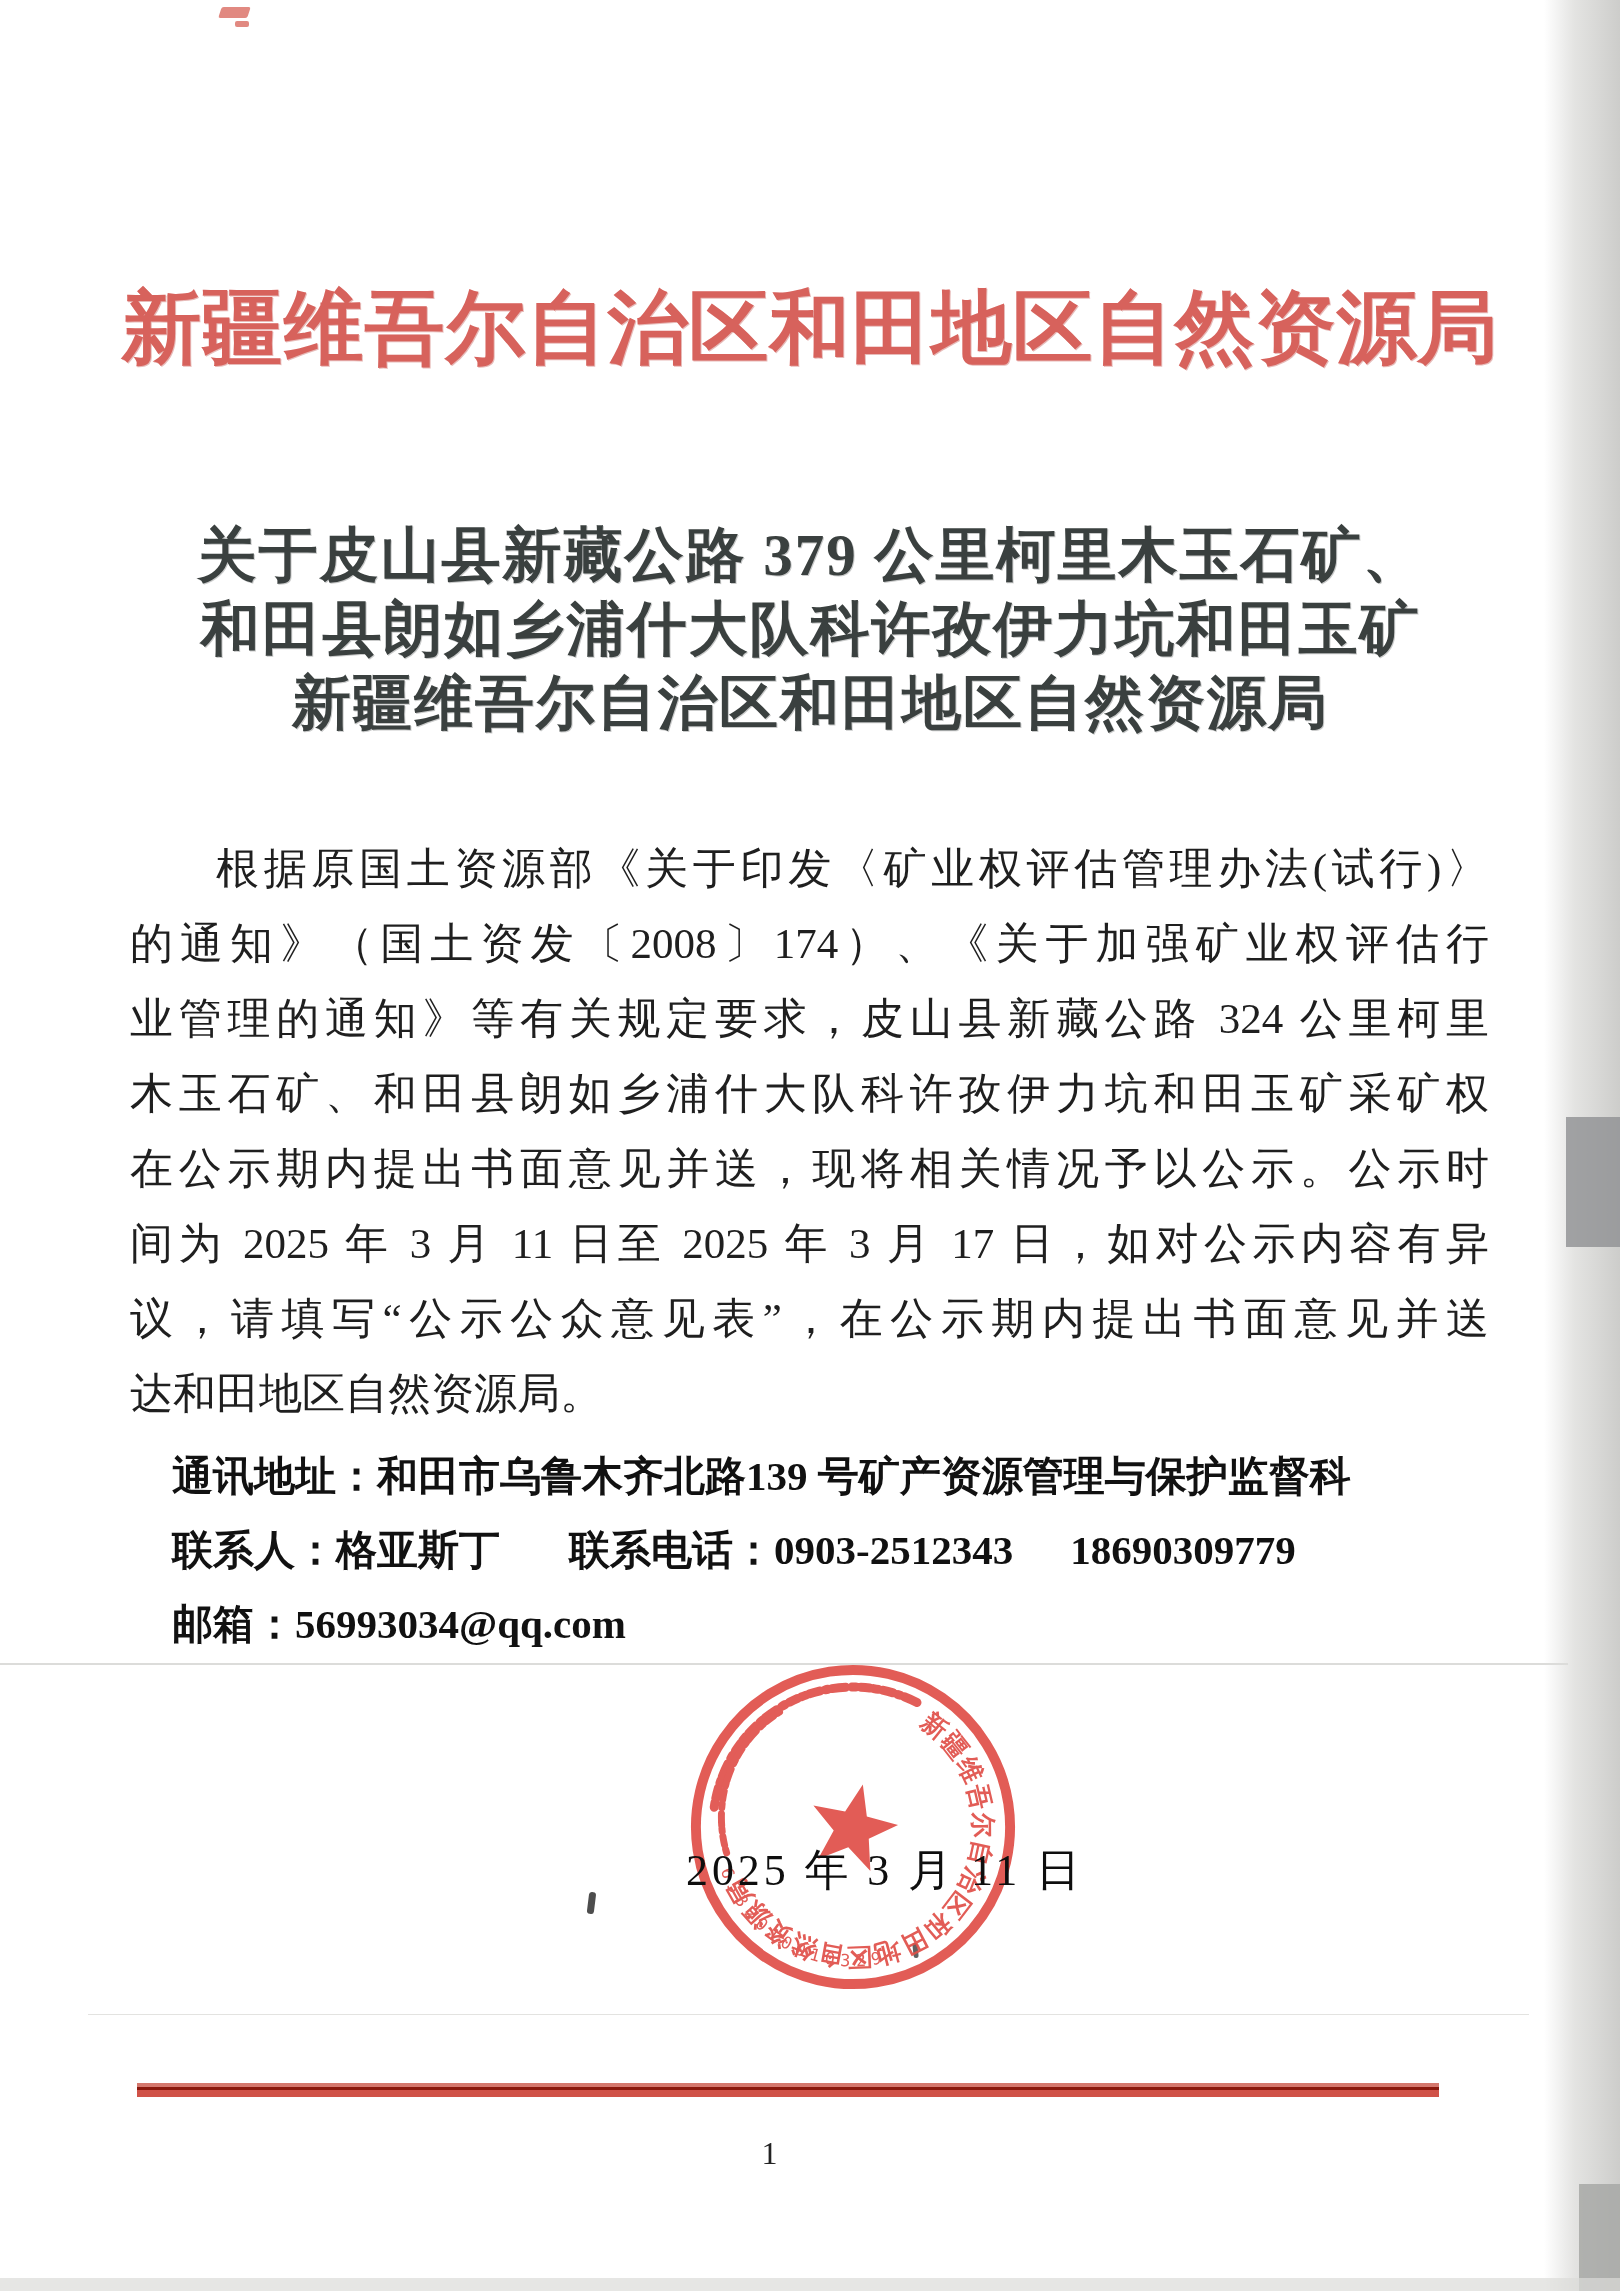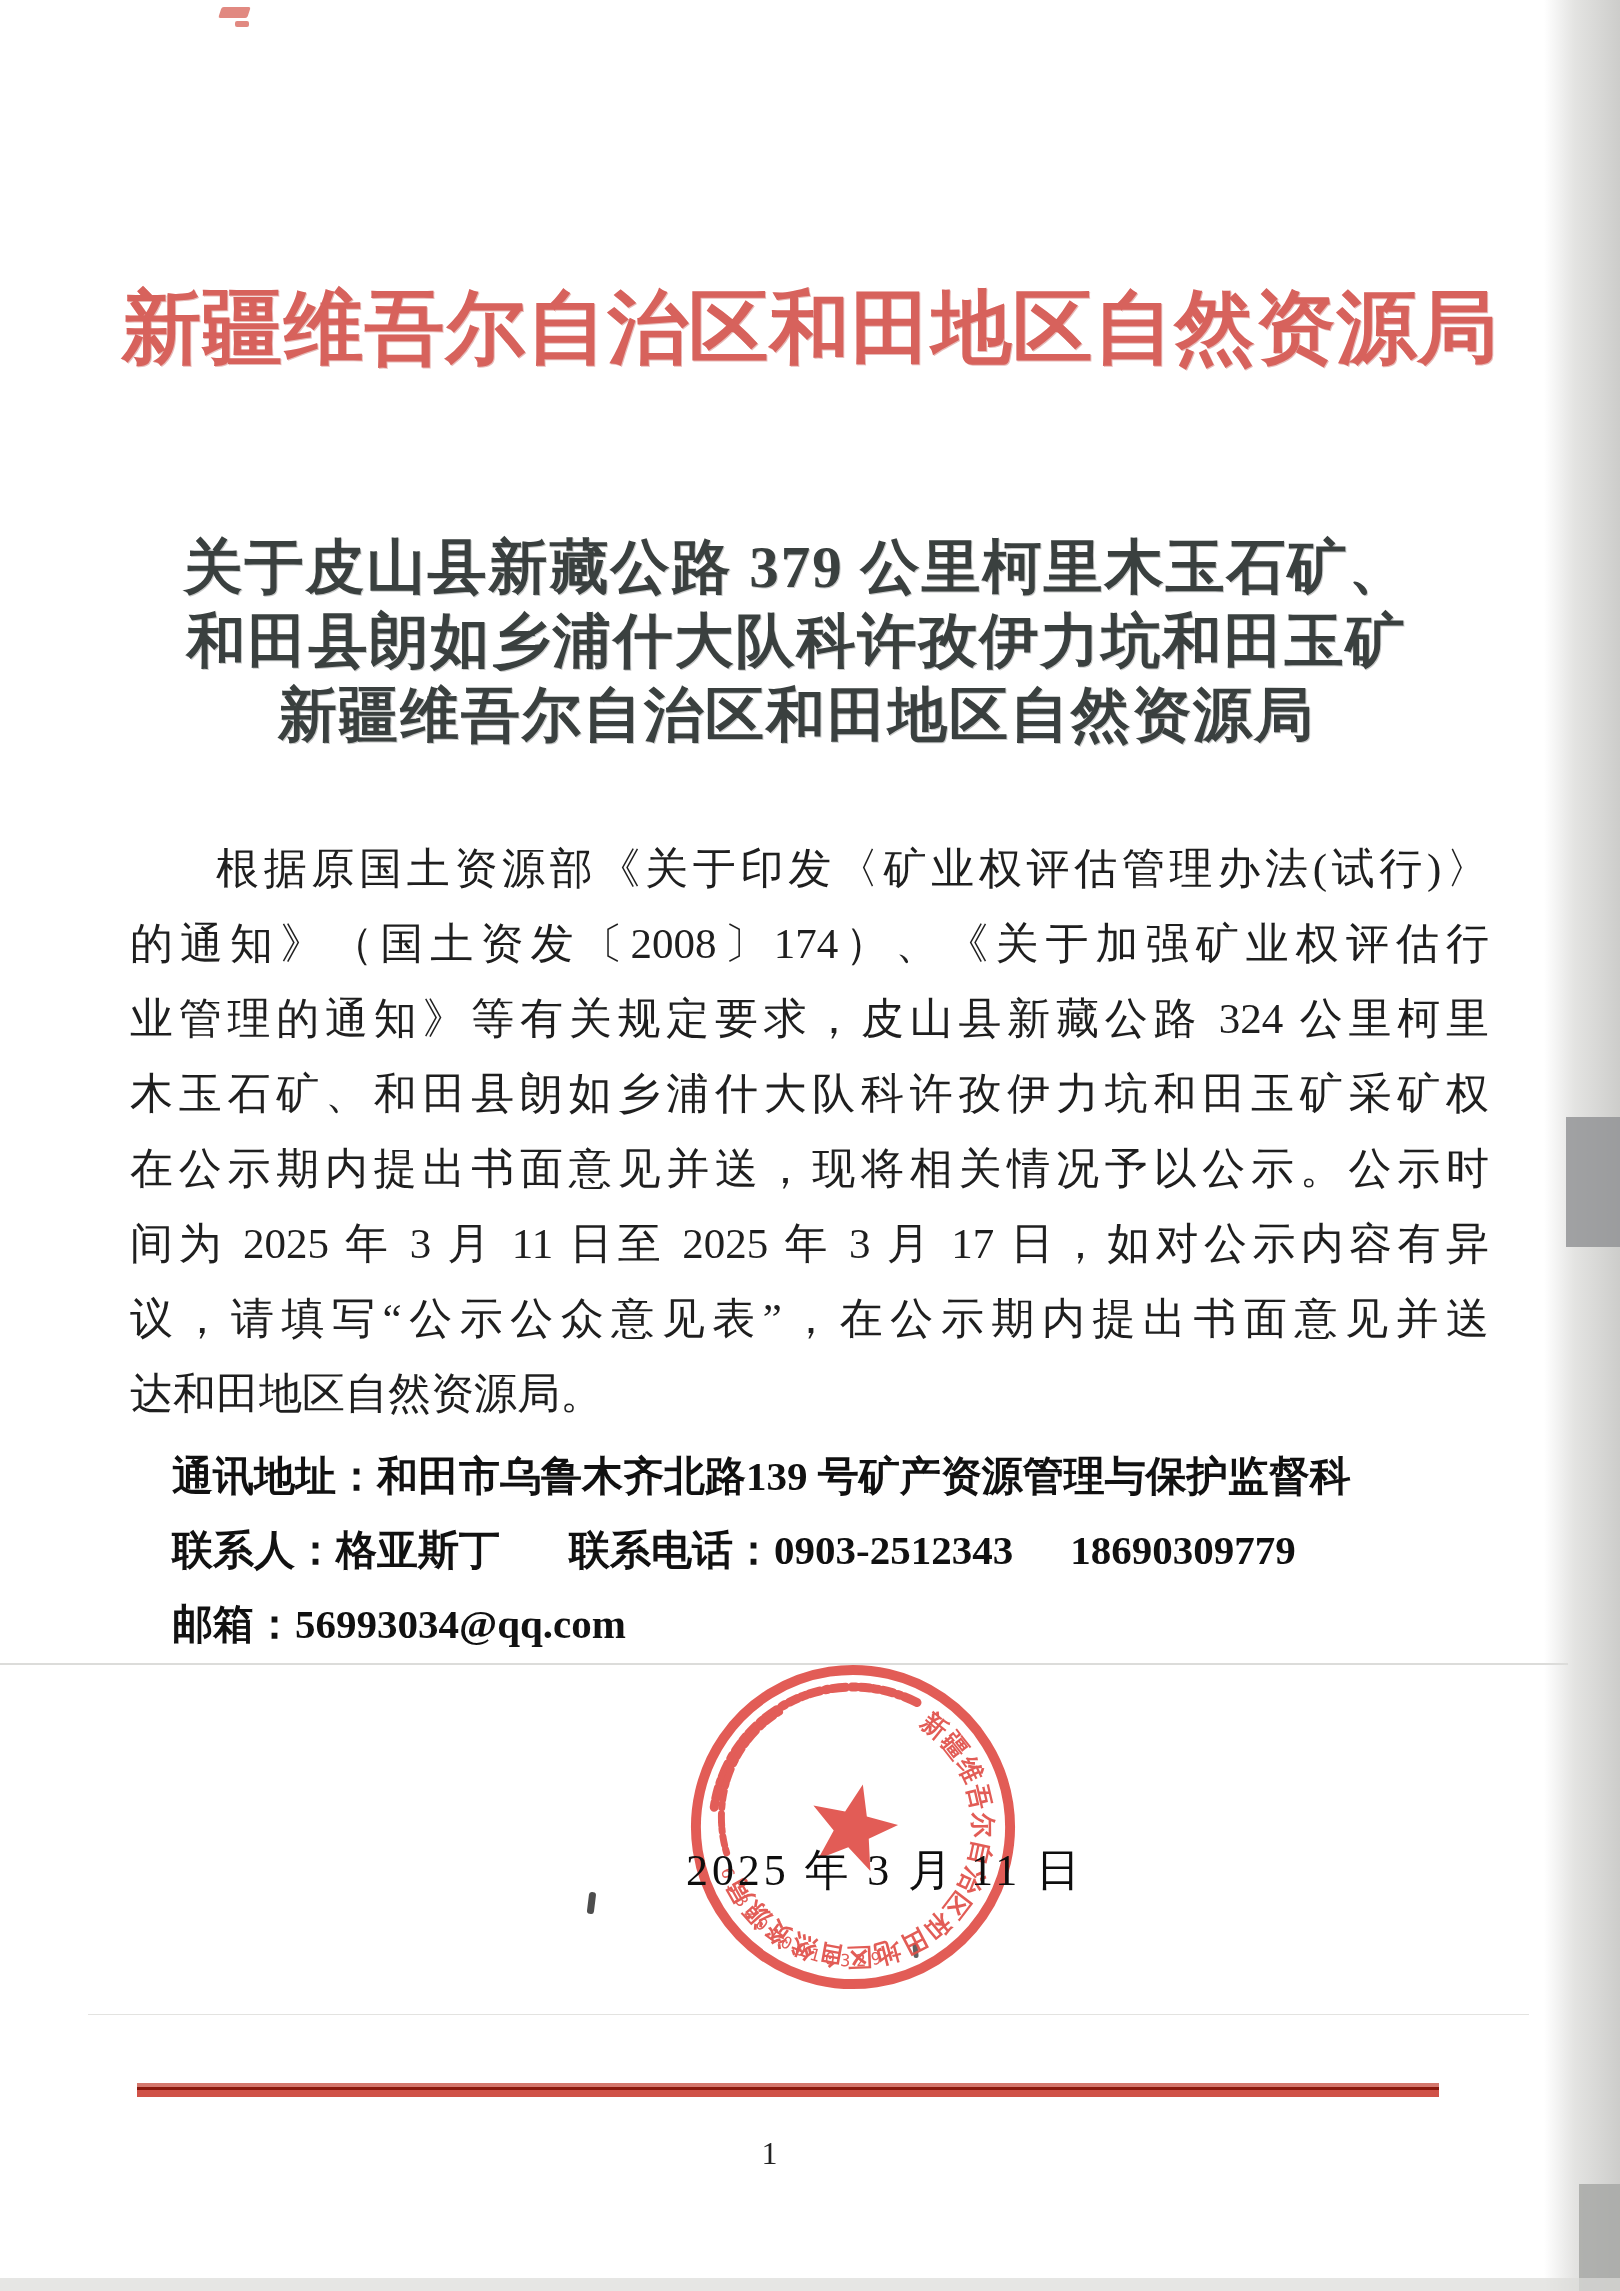--- a/index.html
+++ b/index.html
@@ -30,26 +30,25 @@
     position:absolute;left:0;top:280px;width:1620px;
     text-align:center;
     font-size:80px;line-height:1.2;font-weight:bold;
     color:#d7625c;
     letter-spacing:1px;
     text-shadow:1px 1px 0 rgba(185,60,55,.35);
   }
 
   
   .doc-title{
-    position:absolute;left:104px;top:518px;width:1385px;
+    position:absolute;left:118px;top:518px;width:1385px;
     text-align:center;color:#3a403f;
     font-weight:bold;font-size:59px;line-height:74px;
     letter-spacing:2px;
     text-shadow:1px 1px 0 rgba(40,45,44,.25);
-    margin-top:12px;
   }
 
   
   .body-block{position:absolute;left:130px;top:831px;width:1359px;
     color:#1f1f1f;font-size:43px;}
   .body-line{height:75px;line-height:75px;white-space:nowrap;
     text-align:justify;text-align-last:justify;overflow:visible;}
   .body-line.first{text-indent:86px;}
   .body-line.last{text-align-last:left;}
 

